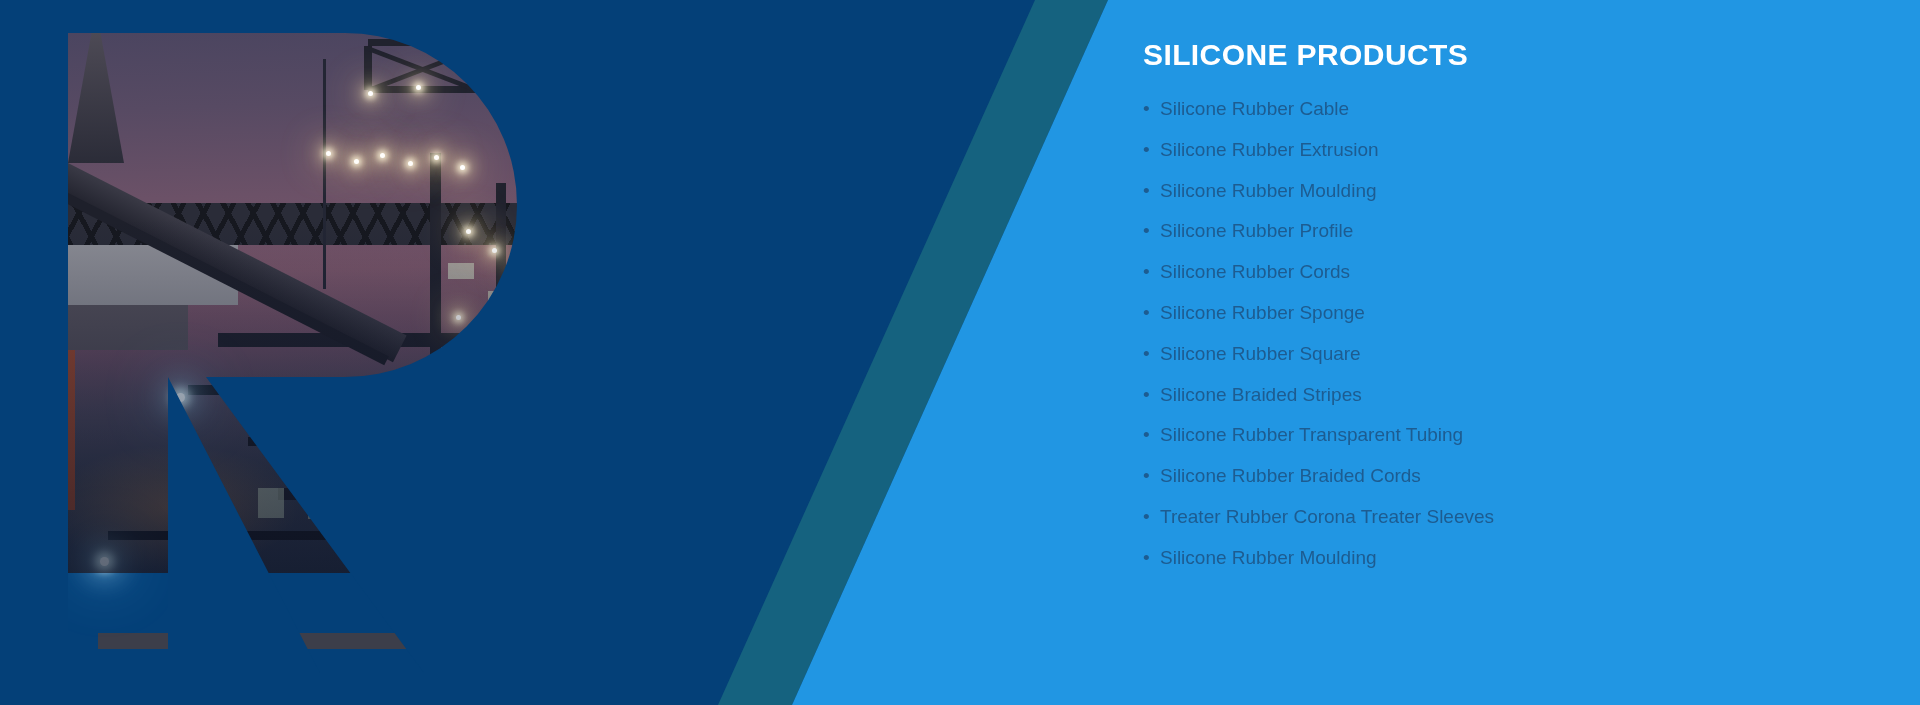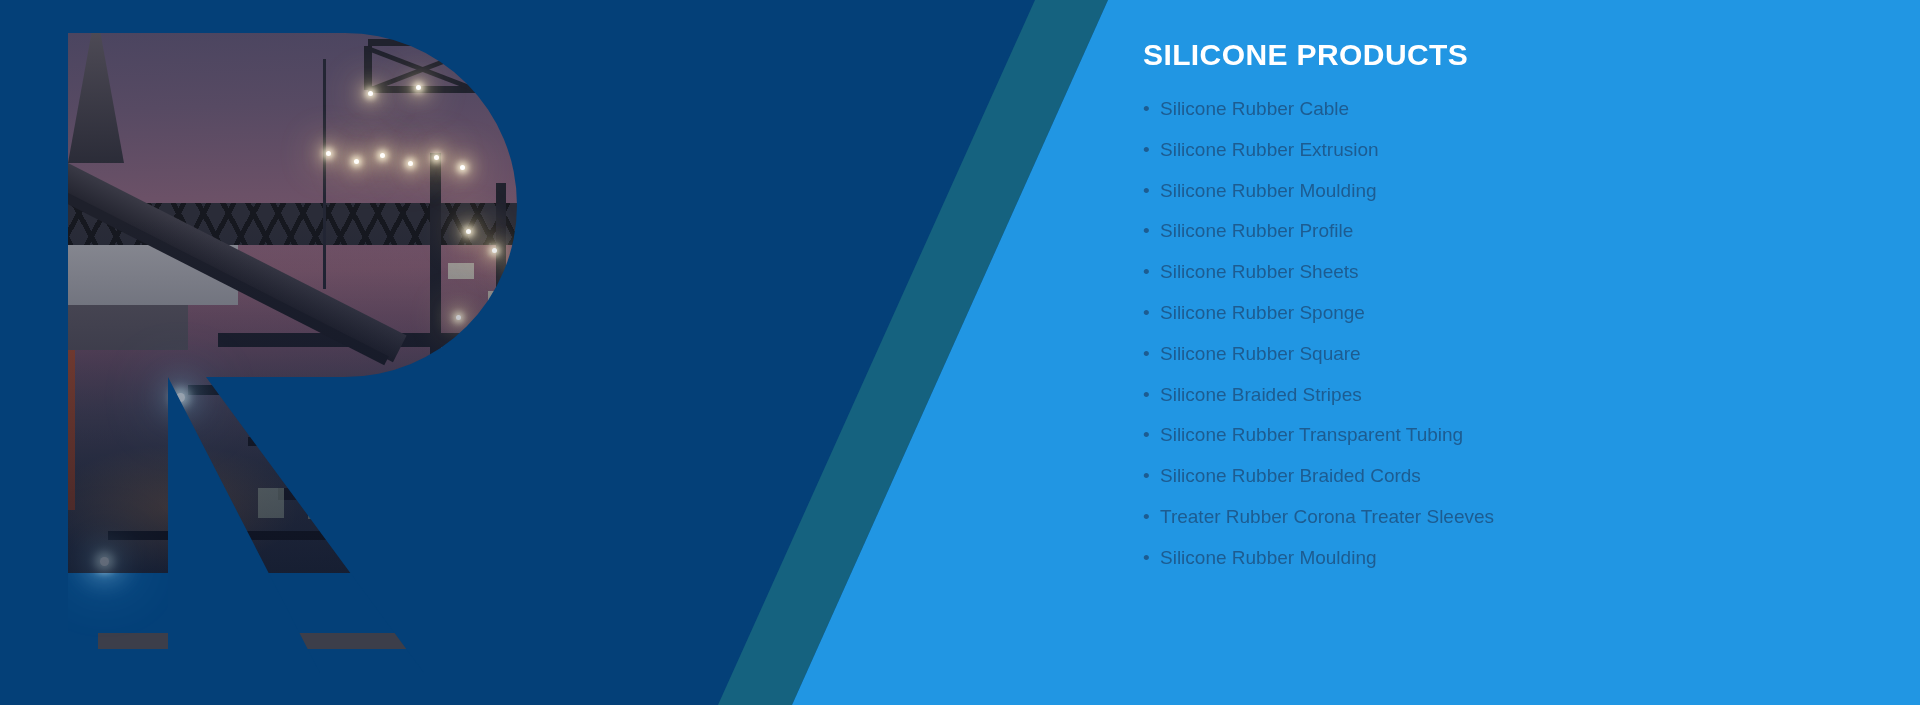--- a/index.html
+++ b/index.html
@@ -275,21 +275,21 @@
   <div class="band band-teal"></div>
   <div class="band band-blue"></div>
 
   <div class="content">
     <h1 class="title">SILICONE PRODUCTS</h1>
     <ul class="product-list">
       <li><span class="bullet">•</span><span>Silicone Rubber Cable</span></li>
       <li><span class="bullet">•</span><span>Silicone Rubber Extrusion</span></li>
       <li><span class="bullet">•</span><span>Silicone Rubber Moulding</span></li>
       <li><span class="bullet">•</span><span>Silicone Rubber Profile</span></li>
-      <li><span class="bullet">•</span><span>Silicone Rubber Sheets</span></li>
+      <li><span class="bullet">•</span><span>Silicone Rubber Cords</span></li>
       <li><span class="bullet">•</span><span>Silicone Rubber Sponge</span></li>
       <li><span class="bullet">•</span><span>Silicone Rubber Square</span></li>
       <li><span class="bullet">•</span><span>Silicone Braided Stripes</span></li>
       <li><span class="bullet">•</span><span>Silicone Rubber Transparent Tubing</span></li>
       <li><span class="bullet">•</span><span>Silicone Rubber Braided Cords</span></li>
       <li><span class="bullet">•</span><span>Treater Rubber Corona Treater Sleeves</span></li>
       <li><span class="bullet">•</span><span>Silicone Rubber Moulding</span></li>
     </ul>
   </div>
 

